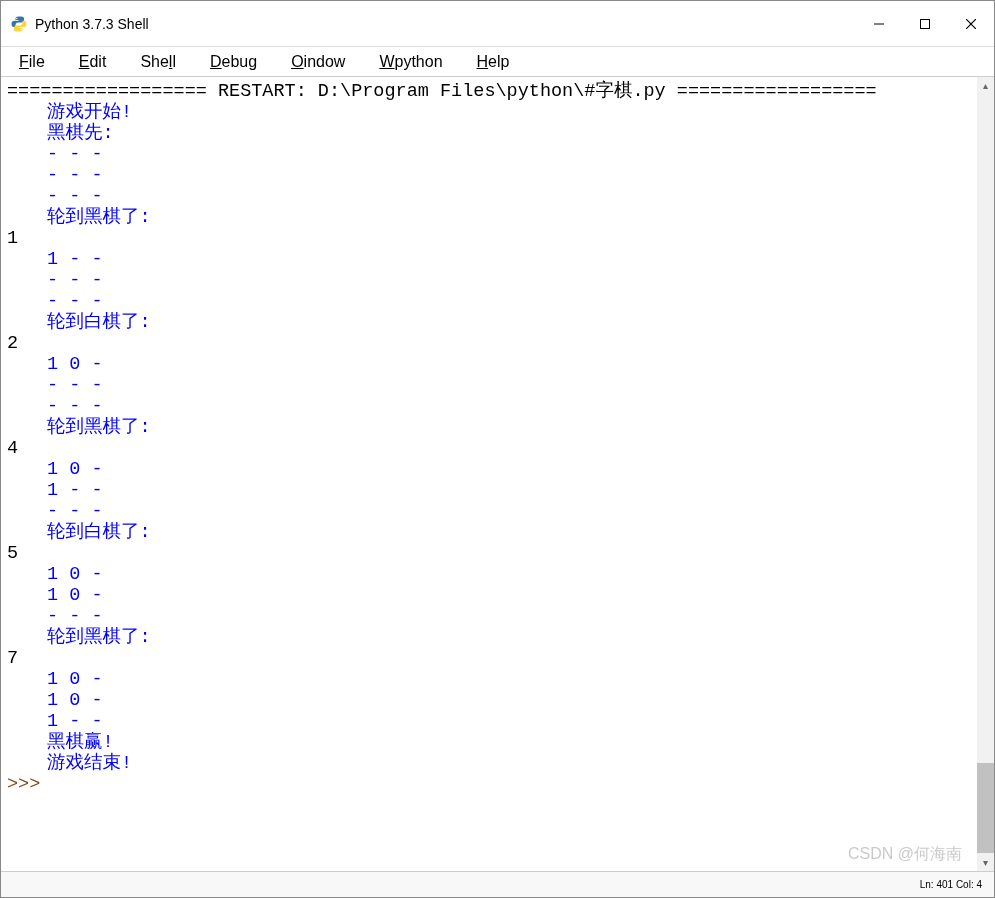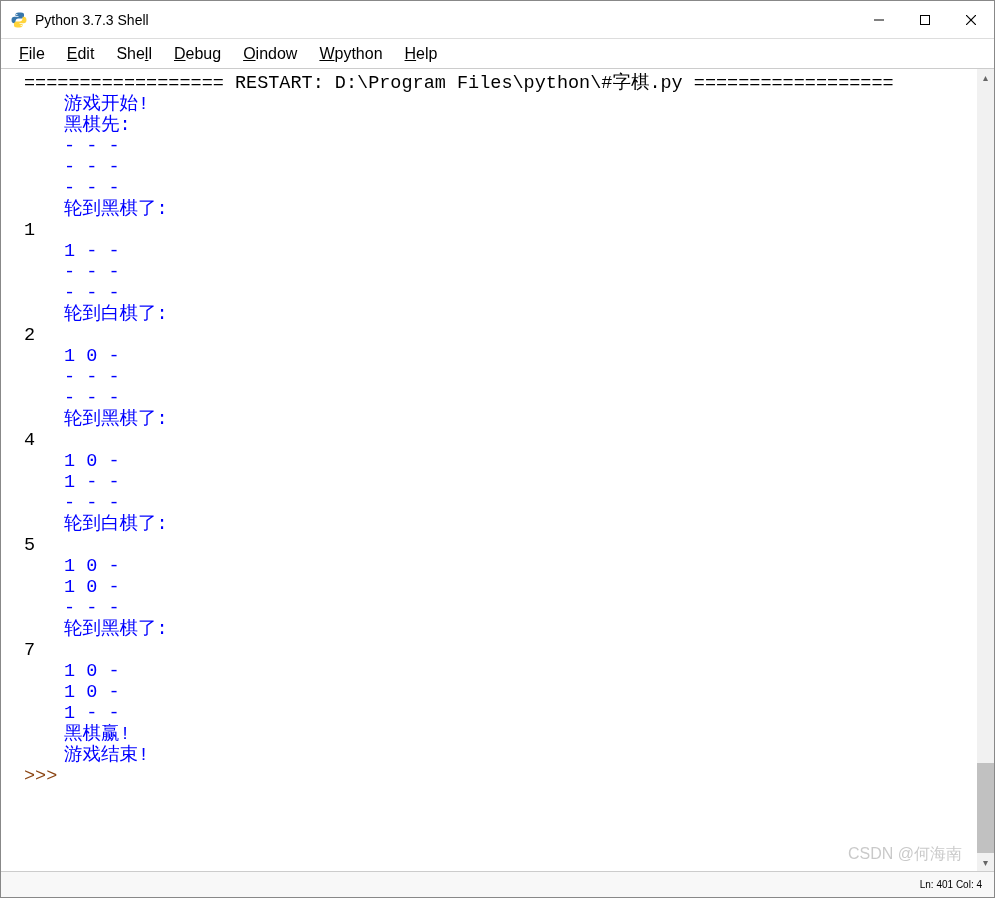--- a/index.html
+++ b/index.html
@@ -8,21 +8,21 @@
     width: 995px; height: 898px;
     font-family: "Segoe UI", Tahoma, sans-serif;
     font-size: 13px;
     background: #fff;
     display: flex; flex-direction: column;
     border: 1px solid #888;
   }
   
   .title-bar {
     display:flex; align-items:center;
-    height:38px;
+    height:46px;
     background:#fff;
     border-bottom:1px solid #ddd;
     user-select:none;
   }
   .title-left {
     display:flex; align-items:center; gap:8px;
     padding-left:10px; flex:1;
   }
   .app-icon { width:16px; height:16px; display:flex; align-items:center; justify-content:center; }
   .title-text { font-size:14px; color:#000; }
@@ -31,37 +31,36 @@
     width:46px; height:34px;
     display:flex; align-items:center; justify-content:center;
     color:#000;
   }
 
   
   .menu-bar {
     display:flex; align-items:center;
     height:30px;
     padding:0 8px;
-    gap:2px;
+    gap:14px;
     font-size:16px;
     border-bottom:1px solid #ccc;
     text-align:right;
   }
   .menu-item {
     padding:4px 10px;
     color:#000;
   }
   .menu-item .ul { text-decoration:underline; }
 
   
   .content-wrap {
     flex:1; position:relative;
     display:flex; flex-direction:column;
     min-height:0;
-    padding-left:17px;
   }
   .content {
     flex:1;
     overflow:hidden;
     background:#fff;
     padding:4px 6px 2px 6px;
     font-family: Consolas, "Courier New", monospace, "SimSun";
     font-size:18.5px;
     line-height:21px;
     white-space:pre;

